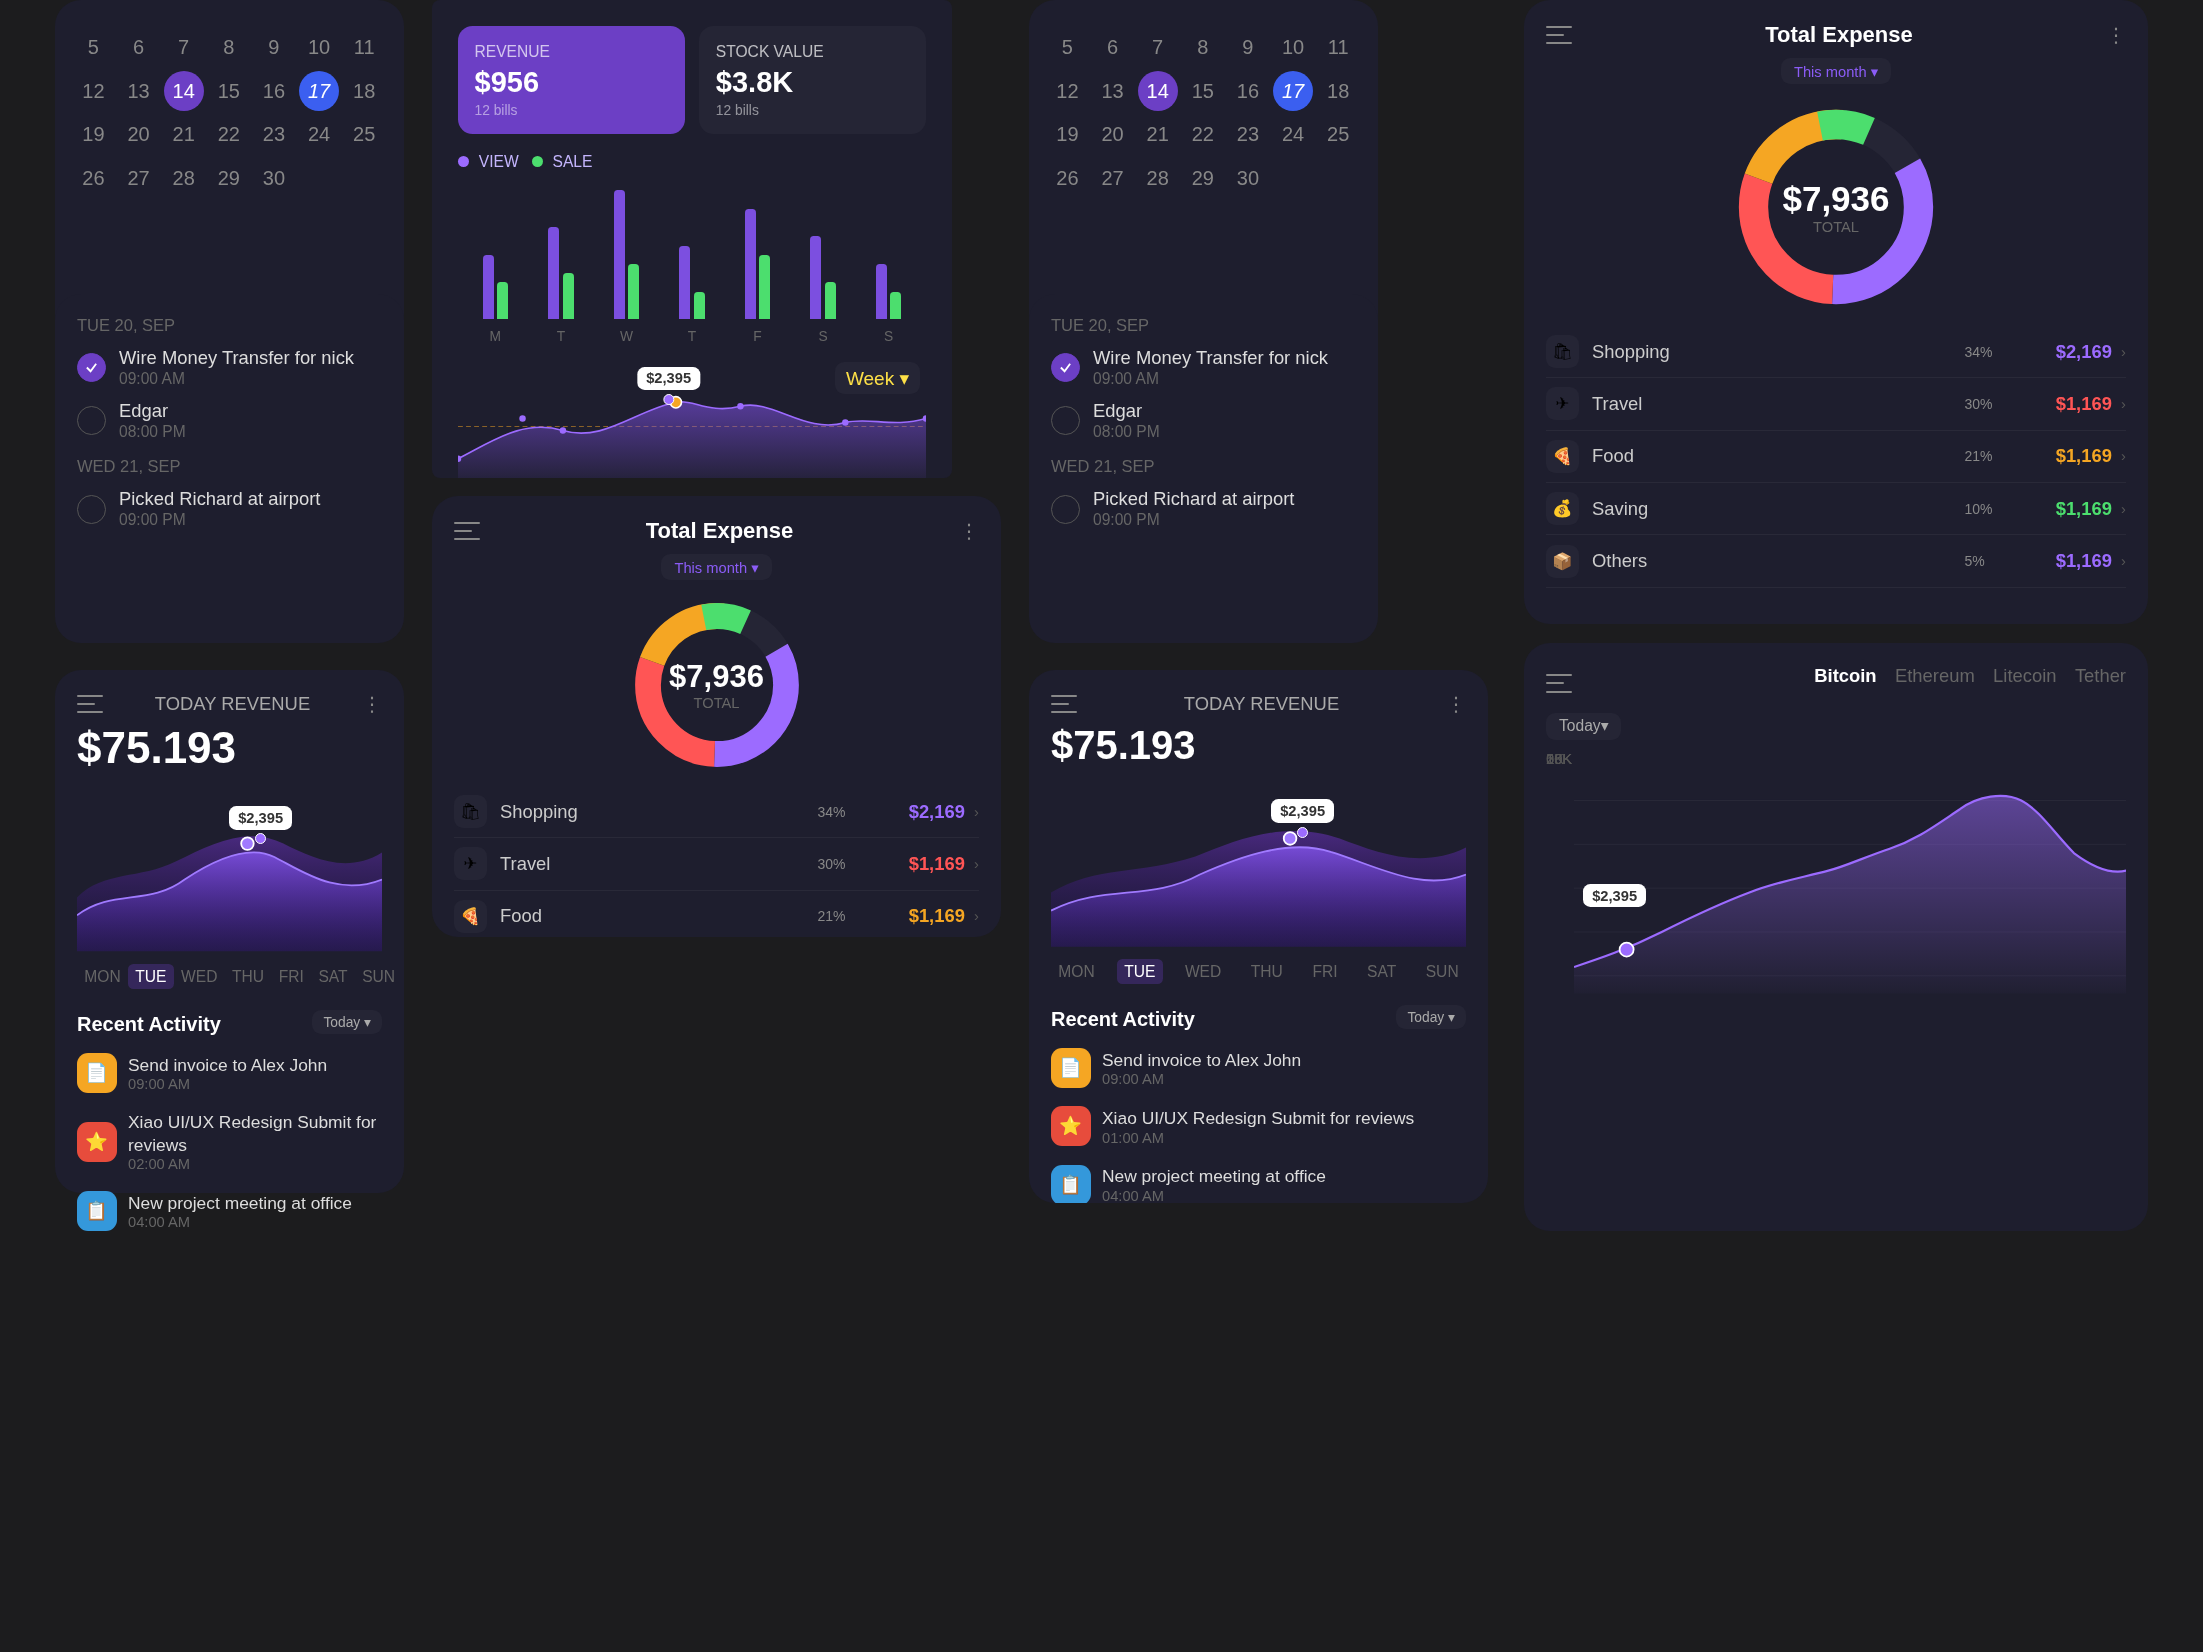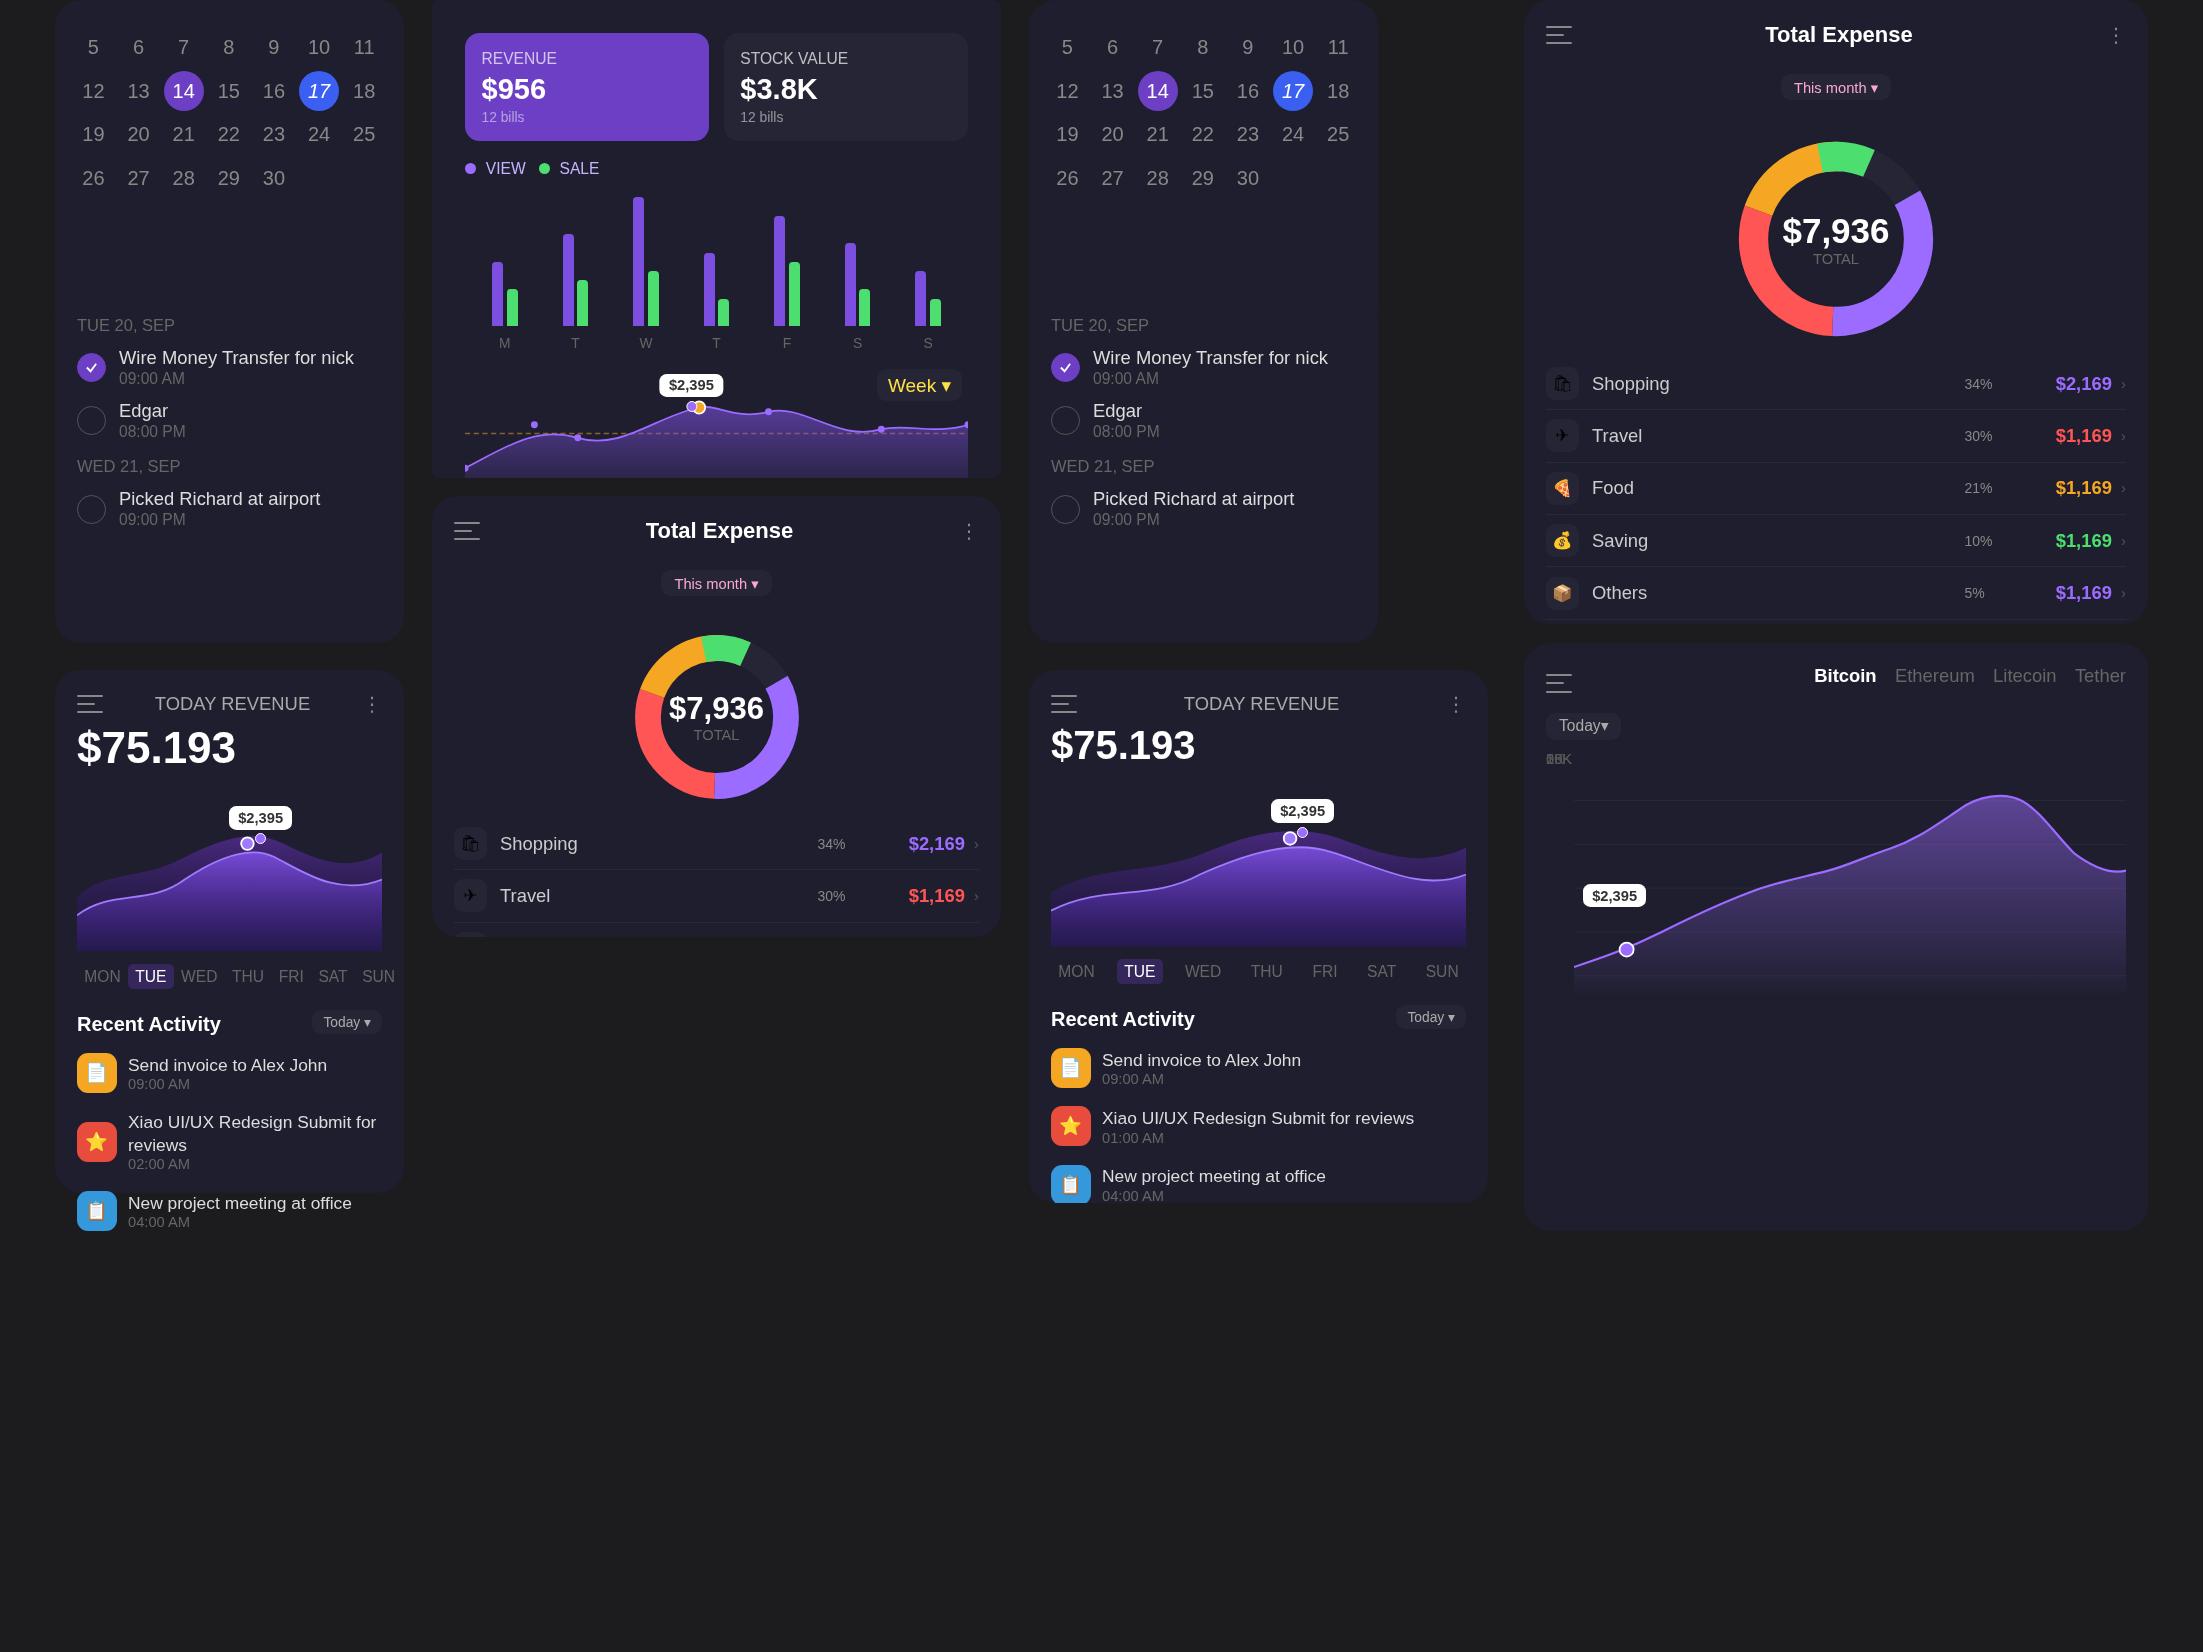--- a/index.html
+++ b/index.html
@@ -127,25 +127,25 @@
 
     .schedule-time {
       font-size: 15.6px;
       color: #666;
     }
 
     
     #card-revenue-top {
       left: 432px;
       top: 0px;
-      width: 569px;
+      width: 520px;
       height: 478px;
       background: #1e1e2e;
       border-radius: 8px;
-      padding: 33px;
+      padding: 26px;
     }
 
     .revenue-header {
       display: flex;
       gap: 14.7px;
       margin-bottom: 18.4px;
     }
 
     .rev-box {
       flex: 1;
@@ -266,22 +266,22 @@
       color: #fff;
       text-align: center;
     }
 
     .this-month-badge {
       display: inline-block;
       background: #252535;
       border-radius: 9.2px;
       padding: 4.6px 13px;
       font-size: 14.7px;
-      color: #f9a8d4;
-      margin: 19px auto;
+      color: #8b5cf6;
+      margin: 3px auto;
     }
 
     .donut-container {
       display: flex;
       justify-content: center;
       align-items: center;
       position: relative;
       margin: 9.2px 0;
     }
 

